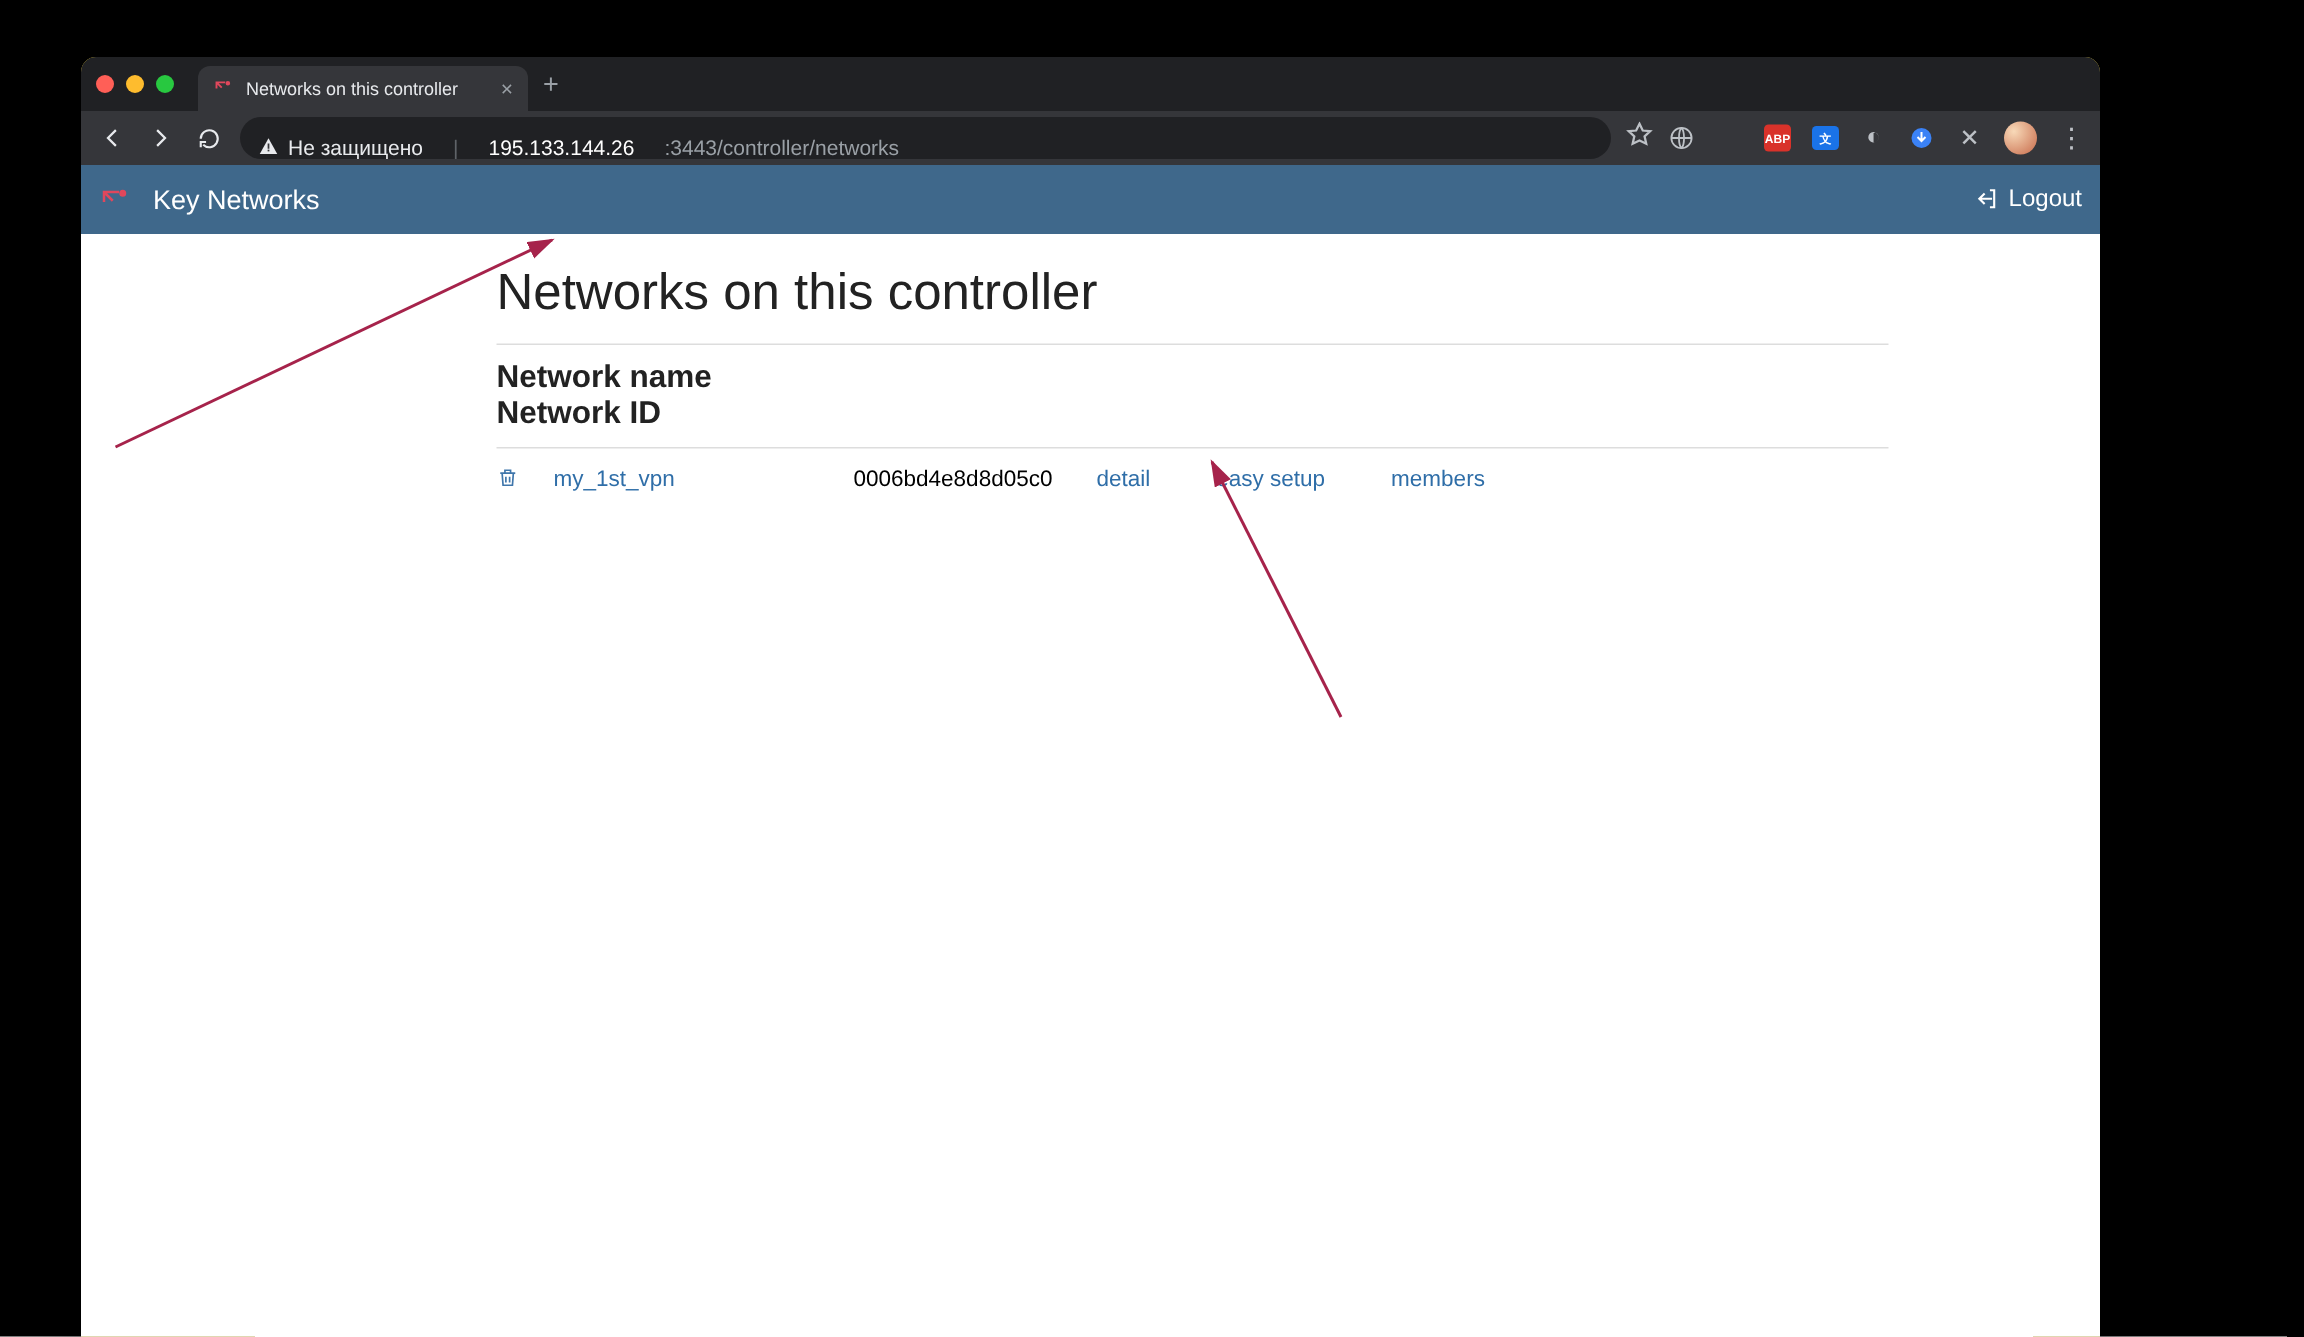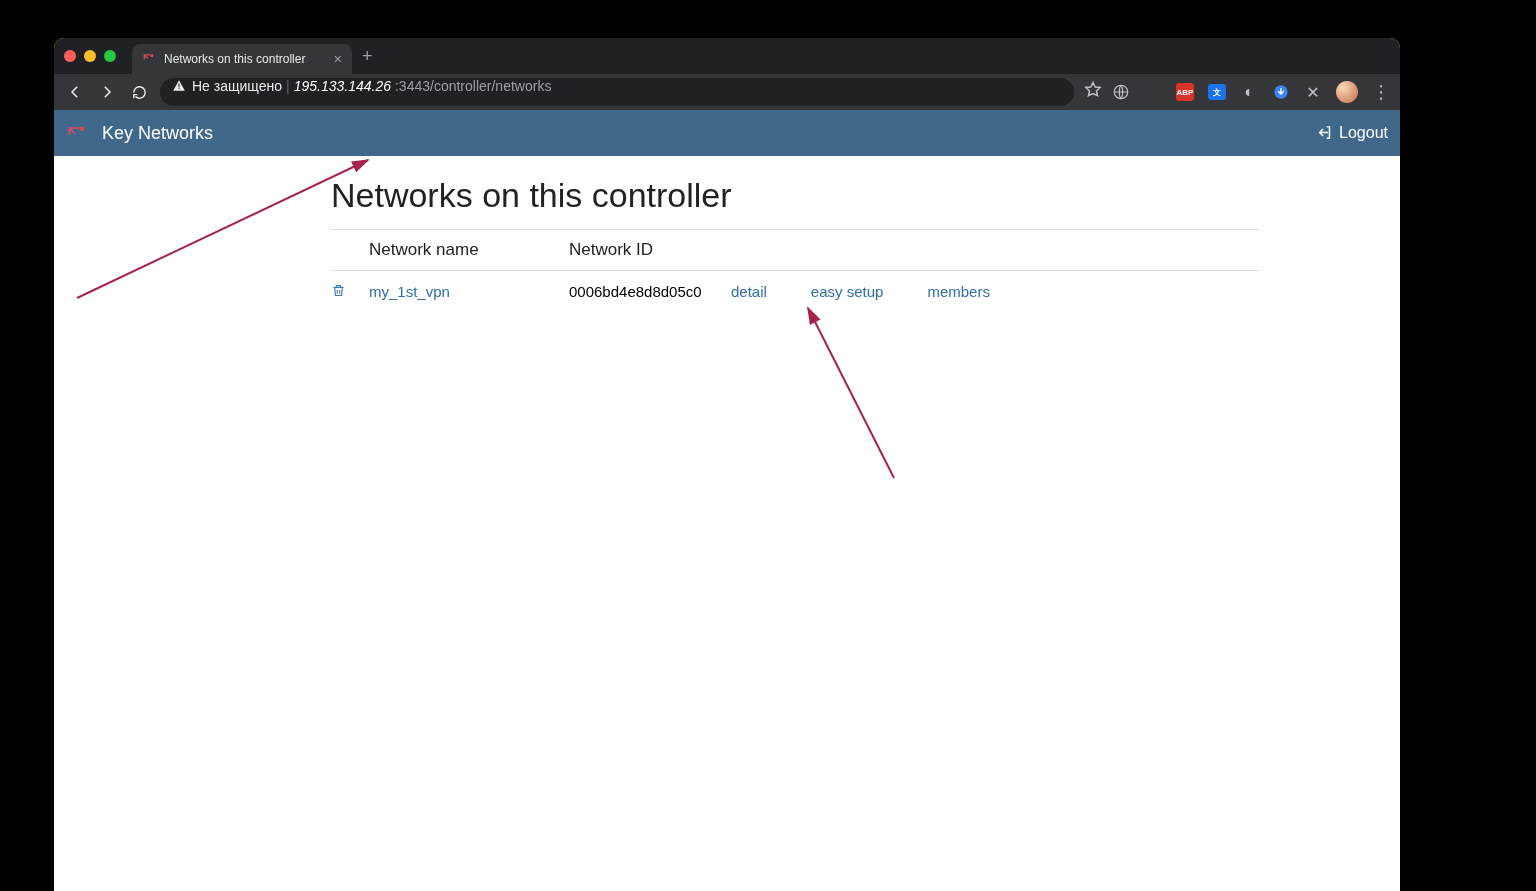--- a/index.html
+++ b/index.html
@@ -83,30 +83,30 @@
     display:flex; align-items:center; justify-content:center;
     color:#e8eaed;
     cursor:pointer;
   }
   .addrbar {
     flex:1;
     background:#202124;
     border-radius:16px;
     height:28px;
     display:flex;
-    align-items:flex-start;
+    align-items:flex-end;
     padding:0 12px;
-    gap:4px;
+    gap:20px;
     color:#bdc1c6;
     font-size:14px;
     overflow:hidden;
   }
   .addrbar .warn { color:#e8eaed; display:flex; align-items:center; gap:6px;}
   .addrbar .sep { color:#5f6368; }
-  .addrbar .url-host { color:#ffffff;font-style:italic; }
+  .addrbar .url-host { color:#ffffff; }
   .addrbar .url-rest { color:#9aa0a6; }
   .ext-icons { display:flex; gap:14px; align-items:center; color:#bdc1c6;}
   .ext-icons .ico { width:18px; height:18px; display:flex; align-items:center; justify-content:center; cursor:pointer;}
   .ext-icons .abp { background:#d9322a; color:#fff; font-size:8px; font-weight:bold; border-radius:3px; padding:0 2px;margin-left:32px;}
   .ext-icons .gt { background:#1a73e8; color:#fff; font-size:8px; font-weight:bold; border-radius:3px; width:18px; height:16px;}
   .avatar { width:22px; height:22px; border-radius:50%; background: radial-gradient(circle at 30% 30%, #f8d9b8, #c76a4a);}
   .menu-dots { color:#bdc1c6; font-size:18px; cursor:pointer;}
   
   .appnav {
     height:46px;
@@ -150,23 +150,24 @@
     margin-left: 0;
   }
   .tbl {
     width:100%;
   }
   .thead {
     border-top:1px solid #ddd;
     border-bottom:1px solid #ddd;
     display:flex;
     padding:10px 0;
-    font-weight:400;
-    font-size:17px;
+    font-weight:700;
+    font-size:21px;
     color:#222;
+    flex-direction:column;
   }
   .col-del { width:38px; }
   .col-name { width:200px; }
   .col-id { width:162px; }
   .col-links { flex:1; }
   .trow {
     display:flex;
     padding:12px 0;
     font-size:15px;
     align-items:flex-start;

